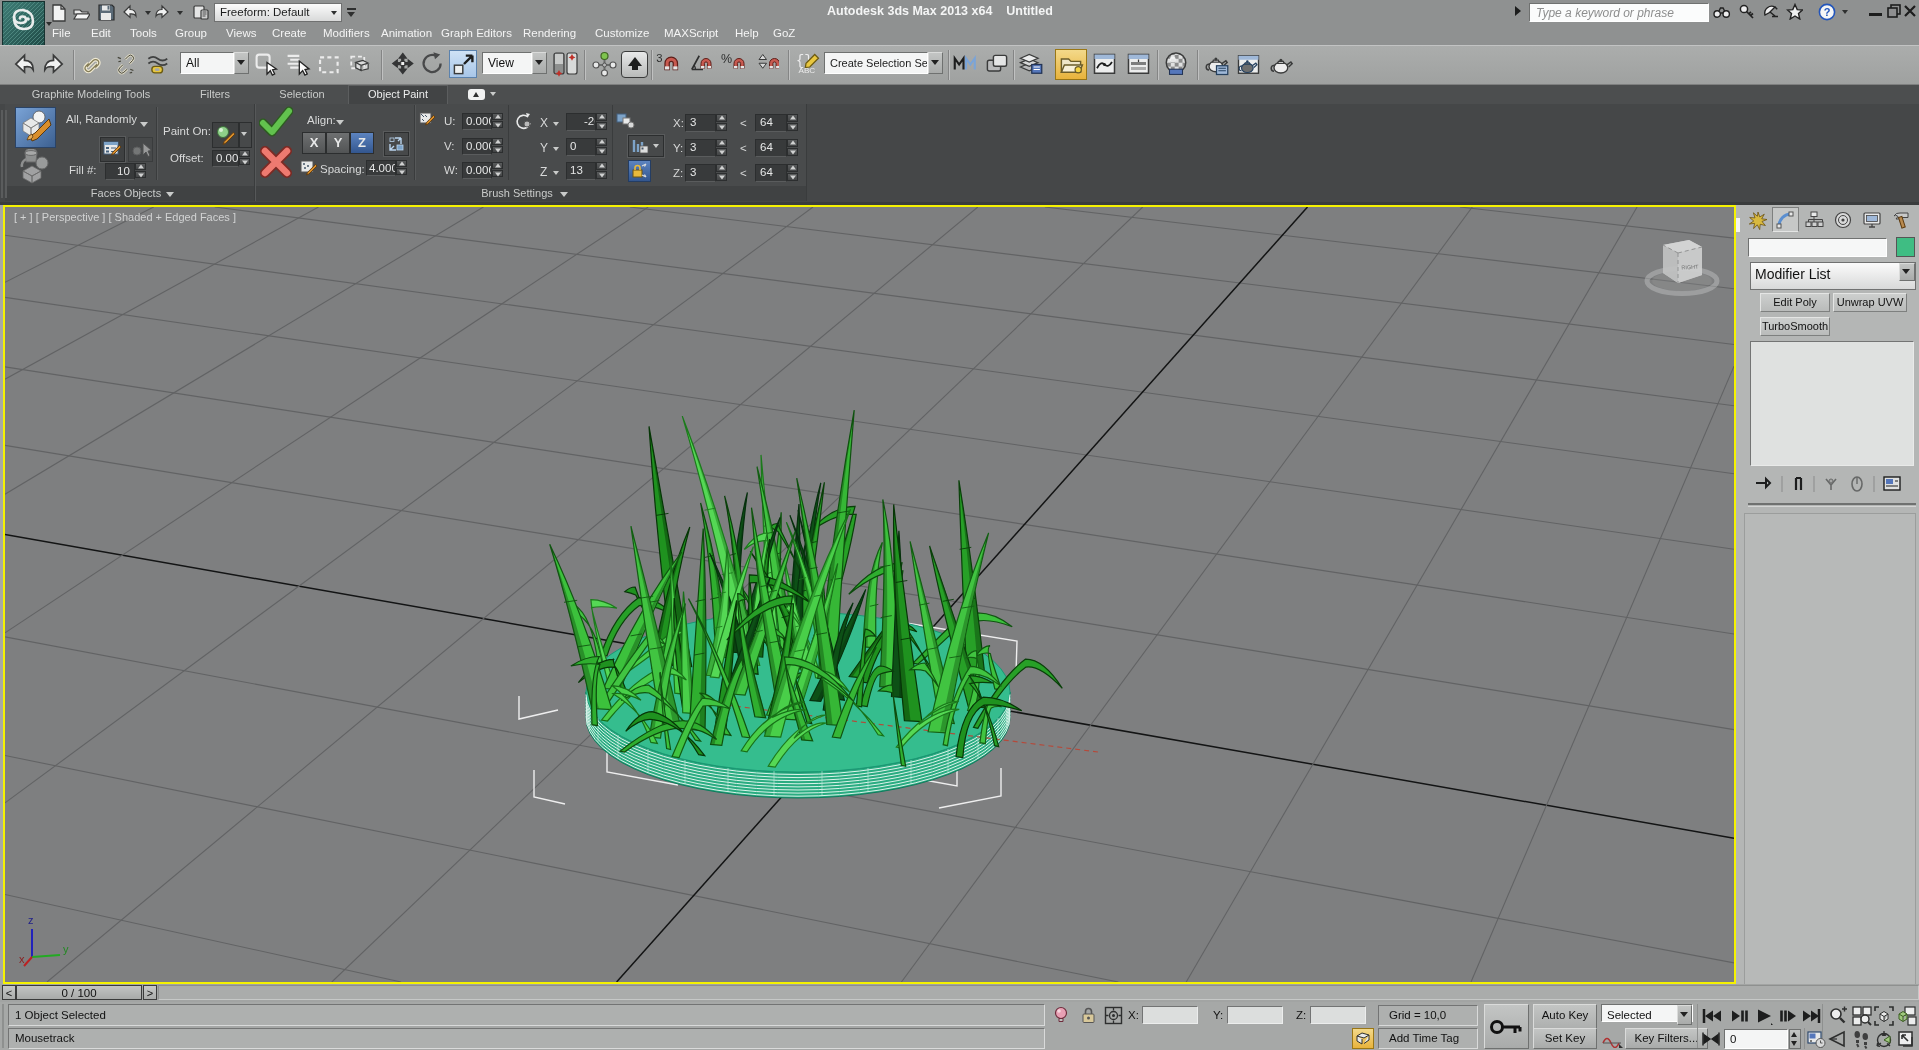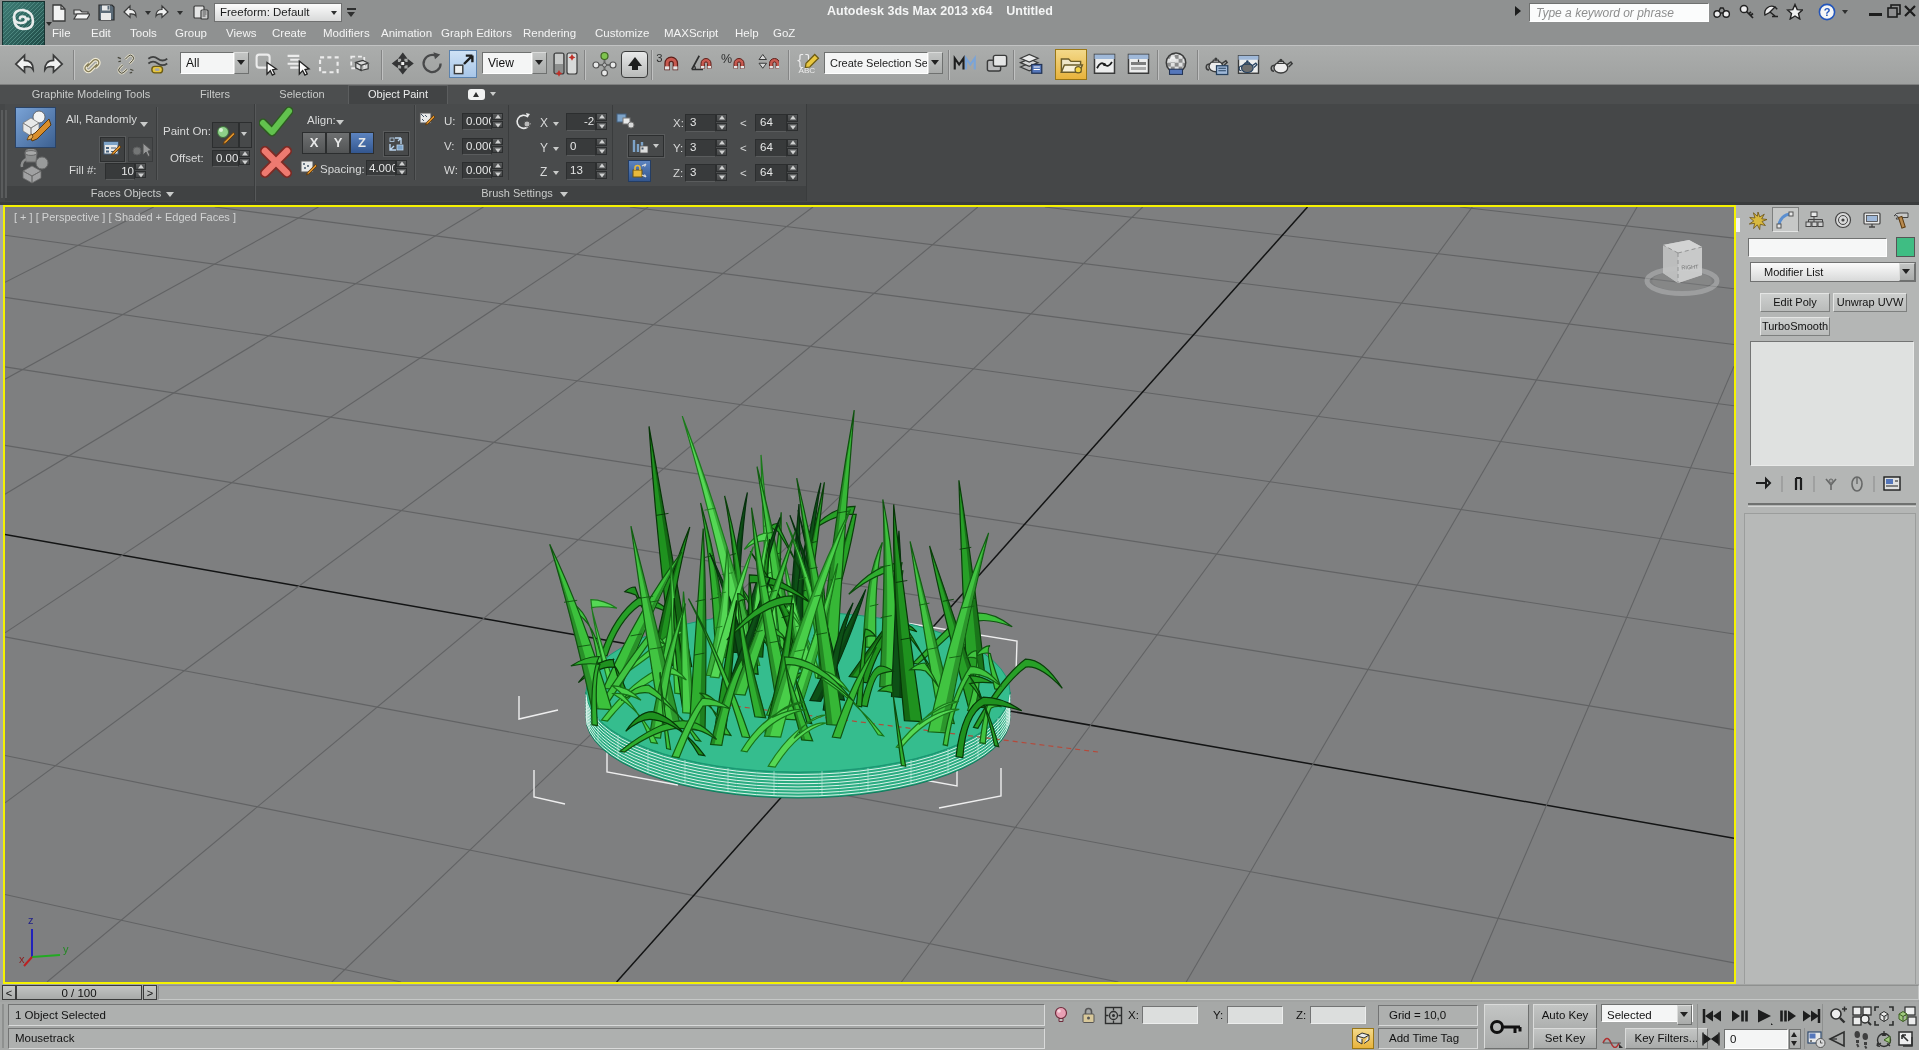--- a/index.html
+++ b/index.html
@@ -424,21 +424,21 @@
         <rect x="3" y="10.5" width="3" height="2" fill="#44617f"></rect>
         <path d="M8 8 h5 M8 11.5 h5" stroke="#44617f"></path>
 <path d="M18 7 l-7 7 -2.5 1 1 -2.6 7 -7 z" fill="#d98e2b" stroke="#5d3a0e" stroke-width="0.9"></path>
 </svg>
 <div class="abs" style="left:128px;top:52px;width:25px;height:25px;background:#47494a;border:1px solid #3a3c3d"></div>
 <svg class="abs" style="left:131px;top:55px" width="20" height="20" viewBox="0 0 20 20" opacity="0.55">
 <circle cx="6" cy="11" r="4" fill="#9a9b9b" stroke="#6e6f6f"></circle>
 <path d="M12 3 l0 12 3 -3 2 4.5 2 -1 -2 -4.4 3.5 -0.6 z" fill="#dcdddd" stroke="#555"></path>
 </svg>
 <div class="rlab" style="left:69px;top:79px;font-size:11.5px;color:#d7d8d8;font-weight:normal">Fill #:</div>
-<div class="rspin" style="left:105px;top:78px;width:30px;height:17px;font-size:11.5px;text-align:right;padding-left:7px">10</div>
+<div class="rspin" style="left:105px;top:78px;width:30px;height:17px;font-size:11.5px;text-align:center;padding-left:7px">10</div>
 <div class="rarr" style="left:135px;top:78px;height:17px">
 <div class="rarrb" style="height:7px">
           <span class="tu"></span>
         </div>
 <div class="rarrb" style="height:7px">
           <span class="td"></span>
         </div>
 </div>
 <div class="abs" style="left:156px;top:22px;width:1px;height:73px;background:#3a3c3d"></div>
 <div class="abs" style="left:157px;top:22px;width:1px;height:73px;background:#565859"></div>
@@ -983,21 +983,21 @@
       <rect x="2" y="3" width="16" height="11" rx="1" fill="#e8e9e9" stroke="#444" stroke-width="1.2"></rect>
       <rect x="4.5" y="5.5" width="11" height="6" fill="#9fb8d8" stroke="#444" stroke-width="0.8"></rect>
       <path d="M7 17 h6 M10 14 v3" stroke="#444" stroke-width="1.3"></path>
     </svg>
 <svg class="abs" style="left:151px;top:5px" width="20" height="20" viewBox="0 0 20 20">
       <path d="M3 6 q2 -3.5 6 -3 l8 0 v4.5 l-8 0 q-1.5 2.2 -4 1.5 l2 -2.5 -2.5 -1.5 z" fill="#c8c9c9" stroke="#444" stroke-width="1"></path>
       <rect x="9" y="7" width="3.5" height="11" fill="#b98a4e" stroke="#5d3a0e" transform="rotate(-18 10 12)"></rect>
     </svg>
 <div class="abs wfield" style="left:8px;top:33px;width:139px;height:19px;background:#f6f7f7"></div>
 <div class="abs" style="left:156px;top:32px;width:19px;height:20px;background:#3fbd83;border:1px solid #555"></div>
-<div class="abs" style="left:10px;top:57px;width:166px;height:20px;background:linear-gradient(#fbfbfb,#d8d9d9);border:1px solid #707171;font-size:11px;color:#111;padding:3px 0 0 13px">Modifier List</div>
+<div class="abs" style="left:10px;top:57px;width:166px;height:28px;background:linear-gradient(#fbfbfb,#d8d9d9);border:1px solid #707171;font-size:14px;color:#111;padding:3px 0 0 4px">Modifier List</div>
 <div class="abs btn3d" style="left:159px;top:58px;width:16px;height:18px"></div>
 <div style="position:absolute;left:162px;top:64px;width:0;height:0;border-left:4px solid transparent;border-right:4px solid transparent;border-top:5px solid #222"></div>
 <div class="cbtn" style="left:20px;top:88px;width:70px;height:19px;line-height:17px">Edit Poly</div>
 <div class="cbtn" style="left:93px;top:88px;width:74px;height:19px;line-height:17px">Unwrap UVW</div>
 <div class="cbtn" style="left:20px;top:112px;width:70px;height:19px;line-height:17px">TurboSmooth</div>
 <div class="abs" style="left:10px;top:136px;width:164px;height:125px;background:#dfe1e0;border:1px solid #737474;border-bottom-color:#e9eae9;border-right-color:#e9eae9"></div>
 <svg class="abs" style="left:12px;top:268px" width="160" height="22" viewBox="0 0 160 22">
 <g stroke="#1d1e1e" fill="#c9cbca">
 <path d="M4 10 h10 M14 6 v8 l4 -4 z" stroke-width="2"></path>
 <line x1="30" y1="3" x2="30" y2="19" stroke="#8a8b8b" stroke-width="1"></line>

